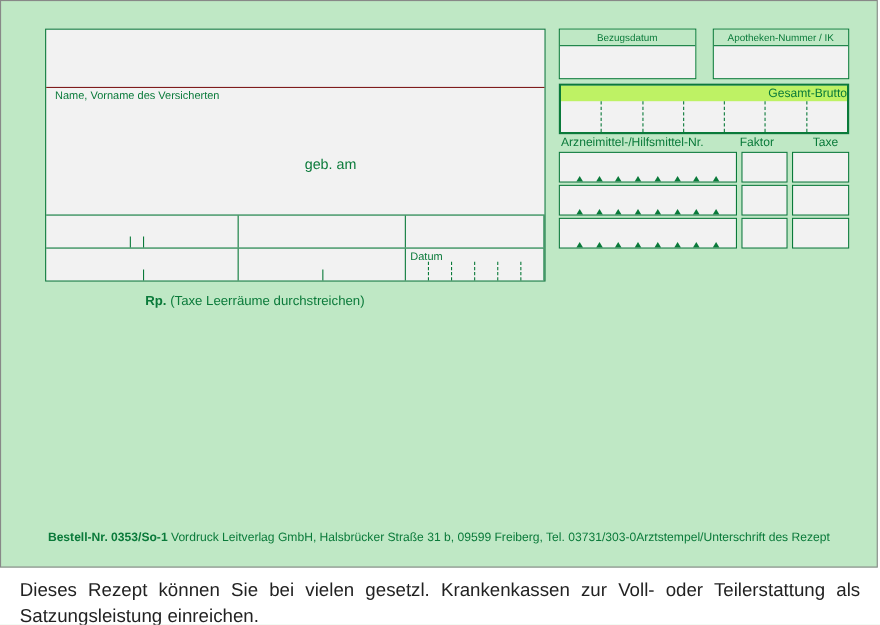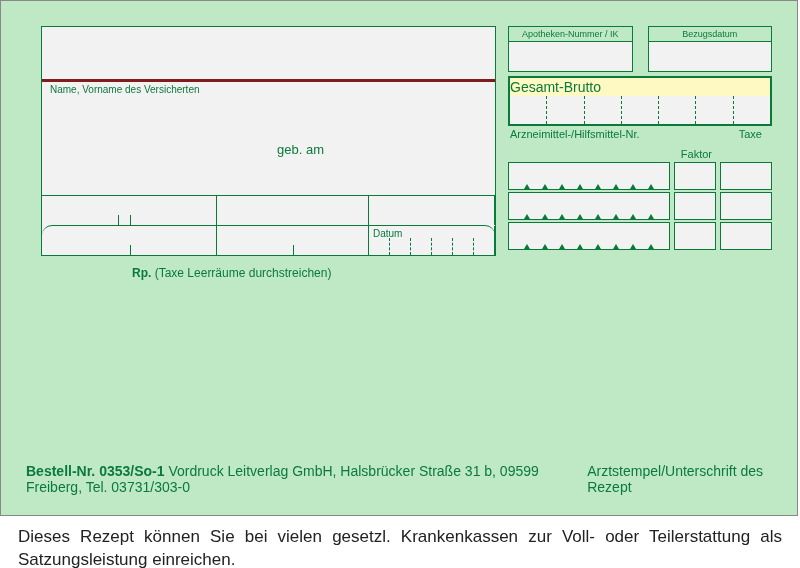--- a/index.html
+++ b/index.html
@@ -30,21 +30,21 @@
   }
   .patient-box {
     height: 230px;
     position: relative;
   }
   .top-blank { height: 52px; }
   .name-label {
     font-size: 10px;
     color: #0a7a3a;
     padding: 2px 8px;
-    border-top: 3px solid #7f1d1d;
+    border-top: 1px solid #7f1d1d;
   }
   .geb-am {
     position: absolute;
     top: 115px;
     left: 235px;
     font-size: 13px;
     color: #0a7a3a;
   }
   .mid-row {
     position: absolute;
@@ -59,21 +59,20 @@
   .mid-row .c2 { width: 152px; }
   .mid-row .c3 { flex: 1; }
   .tick-strip { position: absolute; bottom: 0; left: 0; right: 0; height: 6px; }
   .bot-row {
     position: absolute;
     top: 198px;
     left: 0; right: 0;
     bottom: 0;
     border-top: 1px solid #0a7a3a;
     display: flex;
-    border-radius: 10px;
   }
   .bot-row .cell { border-right: 1px solid #0a7a3a; position: relative; }
   .bot-row .c1 { width: 175px; }
   .bot-row .c2 { width: 152px; }
   .bot-row .c3 { flex: 1; }
   .datum-label { font-size: 10px; color: #0a7a3a; padding: 2px 4px; }
   .dash-ticks { position: absolute; left: 0; right: 0; top: 12px; bottom: 0; display: flex; }
   .dash-ticks span { flex: 1; border-right: 1px dashed #0a7a3a; }
   .dash-ticks span:last-child { border: none; }
   .tall-tick { position: absolute; bottom: 0; width: 1px; height: 10px; background: #0a7a3a; }
@@ -98,44 +97,44 @@
     height: 30px;
     background: #f2f2f2;
     border-top: 1px solid #0a7a3a;
   }
   .brutto-box {
     margin-top: 4px;
     border: 2px solid #0a7a3a;
     background: #f2f2f2;
   }
   .brutto-label {
-    font-size: 14px;
-    color: #0a7a3a;
-    text-align: left;
+    font-size: 11px;
+    color: #0a7a3a;
+    text-align: right;
     padding: 1px 0;
-    background: #fef9c3;
+    background: #bef264;
   }
   .brutto-cells {
     display: flex;
     height: 28px;
   }
   .brutto-cells span {
     flex: 1;
     border-right: 1px dashed #0a7a3a;
   }
   .brutto-cells span:last-child { border: none; }
   .col-headers {
     display: flex;
     font-size: 11px;
     color: #0a7a3a;
     margin-top: 2px;
     padding: 0 2px;
   }
   .ch1 { flex: 1; }
-  .ch2 { width: 48px; text-align: right; margin-top: 20px; }
+  .ch2 { width: 48px; text-align: center; }
   .ch3 { width: 58px; text-align: right; padding-right: 8px; }
   .entry-row {
     display: flex;
     height: 28px;
     margin-top: 2px;
   }
   .entry-a {
     flex: 1;
     border: 1px solid #0a7a3a;
     background: #f2f2f2;
@@ -163,22 +162,22 @@
     border-right: 3px solid transparent;
     border-bottom: 5px solid #0a7a3a;
   }
   .tri-ticks i:last-child::after { display: none; }
 
   .footer-line {
     position: absolute;
     left: 25px; right: 25px;
     bottom: 20px;
     display: flex;
-    justify-content: flex-start;
-    font-size: 14px;
+    justify-content: center;
+    font-size: 11px;
     color: #0a7a3a;
     border-top: 0;
   }
   .footer-left b { font-weight: bold; }
 
   .bottom-text {
     padding: 10px 18px;
     font-size: 17px;
     color: #222;
     line-height: 1.35;
@@ -229,25 +228,25 @@
         </div>
       </div>
       <div class="rp-line">
         <span class="rp-bold">Rp.</span><span> (Taxe Leerräume durchstreichen)</span>
       </div>
     </div>
 
     <div class="right-col">
       <div class="right-top">
         <div class="header-box">
+          <div class="header-label">Bezugsdatum</div>
+          <div class="header-field"></div>
+        </div>
+        <div class="header-box">
           <div class="header-label">Apotheken-Nummer / IK</div>
-          <div class="header-field"></div>
-        </div>
-        <div class="header-box">
-          <div class="header-label">Bezugsdatum</div>
           <div class="header-field"></div>
         </div>
       </div>
 
       <div class="brutto-box">
         <div class="brutto-label">Gesamt-Brutto</div>
         <div class="brutto-cells">
           <span></span>
             <span></span>
             <span></span>

